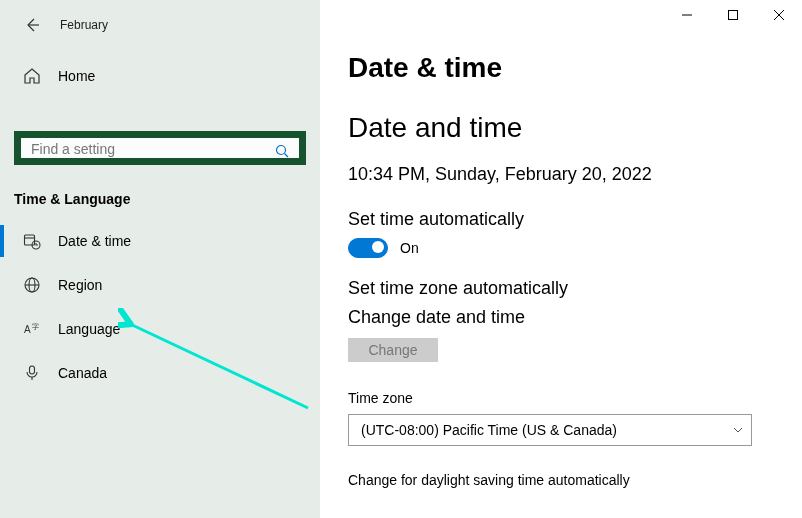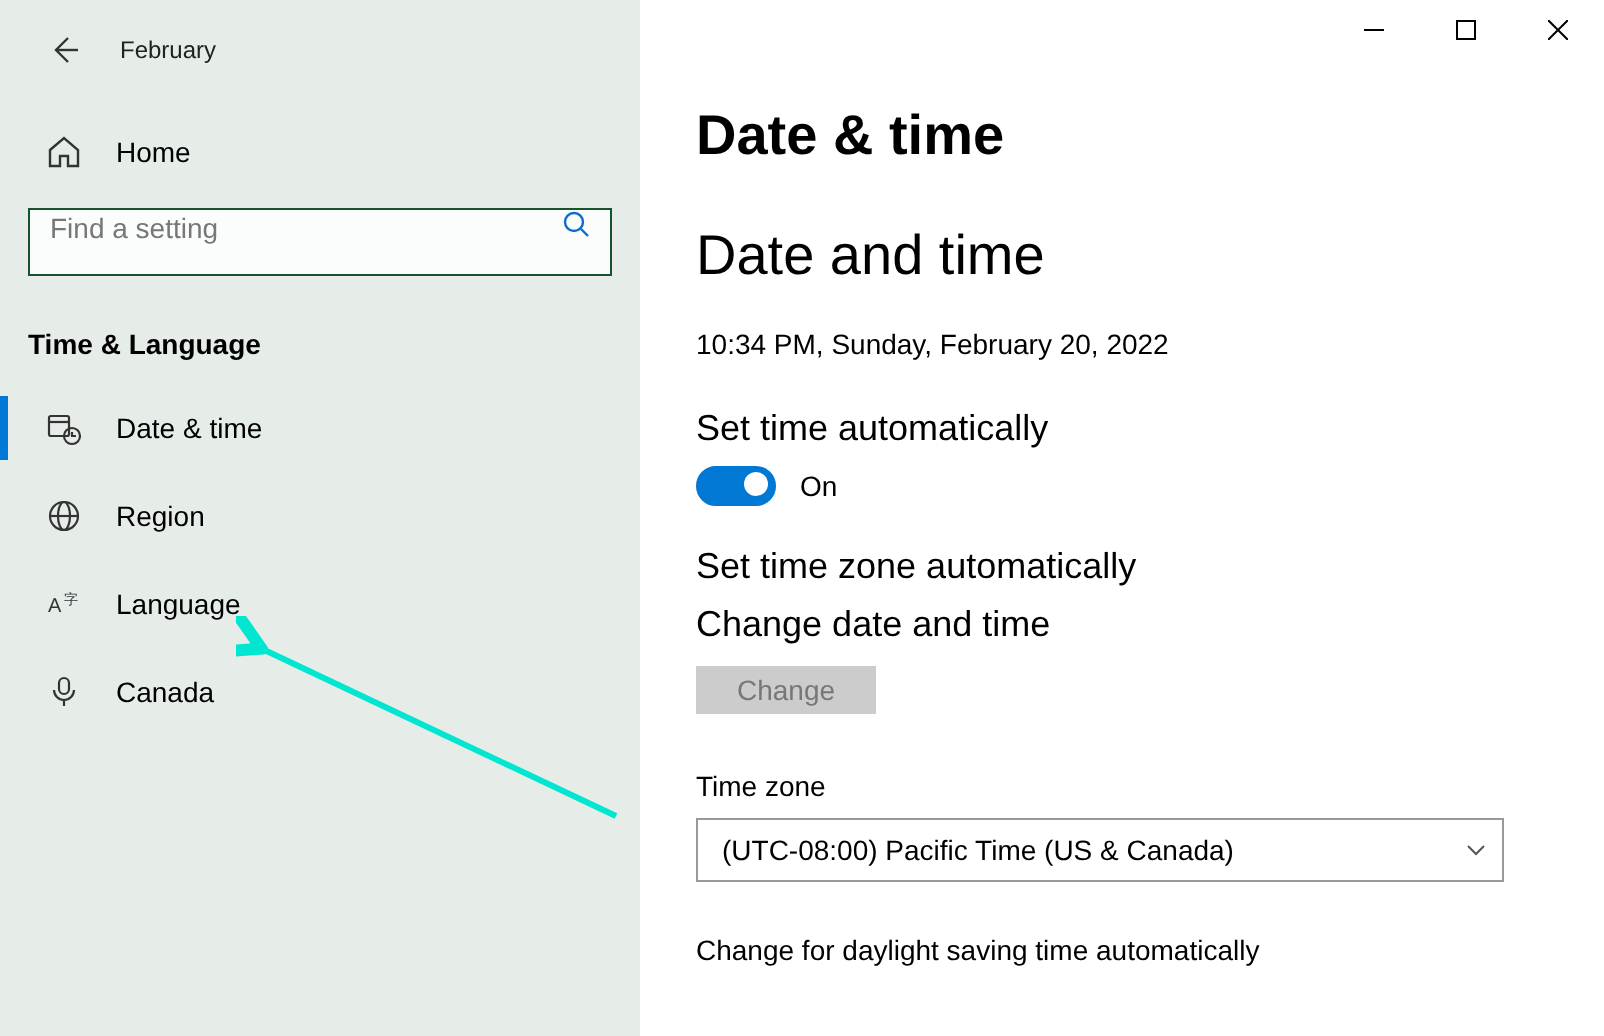--- a/index.html
+++ b/index.html
@@ -39,25 +39,26 @@
     padding: 8px 18px 8px 22px;
     margin-top: 16px;
     cursor: pointer;
   }
   .home-row .icon { width: 20px; height: 20px; margin-right: 16px; display:flex; align-items:center; justify-content:center; }
   .home-row span.label { font-size: 14px; }
   .search-wrap { padding: 10px 14px 6px 14px; }
   .search-box {
     width: 100%;
     height: 34px;
-    border: 1px solid #14532d;
+    border: 7px solid #14532d;
     background: #fbfdfc;
     display: flex;
-    align-items: flex-start;
+    align-items: flex-end;
     padding: 0 8px;
+    margin-top: 27px;
   }
   .search-box input {
     border: none; outline: none; background: transparent;
     flex: 1; font-size: 14px; color: #666;
   }
   .search-box input::placeholder { color: #777; }
   .search-icon { color: #0a6cce; width:18px; display:flex; align-items:center; justify-content:center; }
   .category-title {
     font-weight: 600;
     font-size: 14px;
@@ -92,21 +93,21 @@
     display: flex;
   }
   .win-btn {
     width: 46px; height: 30px;
     display:flex; align-items:center; justify-content:center;
     cursor: pointer;
     font-size: 13px;
   }
   .page-title { font-size: 28px; font-weight: 600; margin: 4px 0 28px 0; }
   .section-title { font-size: 28px; font-weight: 400; margin-bottom: 20px; }
-  .current-time { font-size: 14px; margin-bottom: 24px; }
+  .current-time { font-size: 18px; margin-bottom: 24px; }
   .setting-label { font-size: 18px; margin-bottom: 8px; }
   .toggle-row { display: flex; align-items: center; margin-bottom: 20px; }
   .toggle {
     width: 40px; height: 20px; border-radius: 10px;
     position: relative; cursor: pointer;
     border: 1px solid #333;
   }
   .toggle.on { background: #0078d4; border-color: #0078d4; }
   .toggle.off { background: #fff; }
   .knob {

